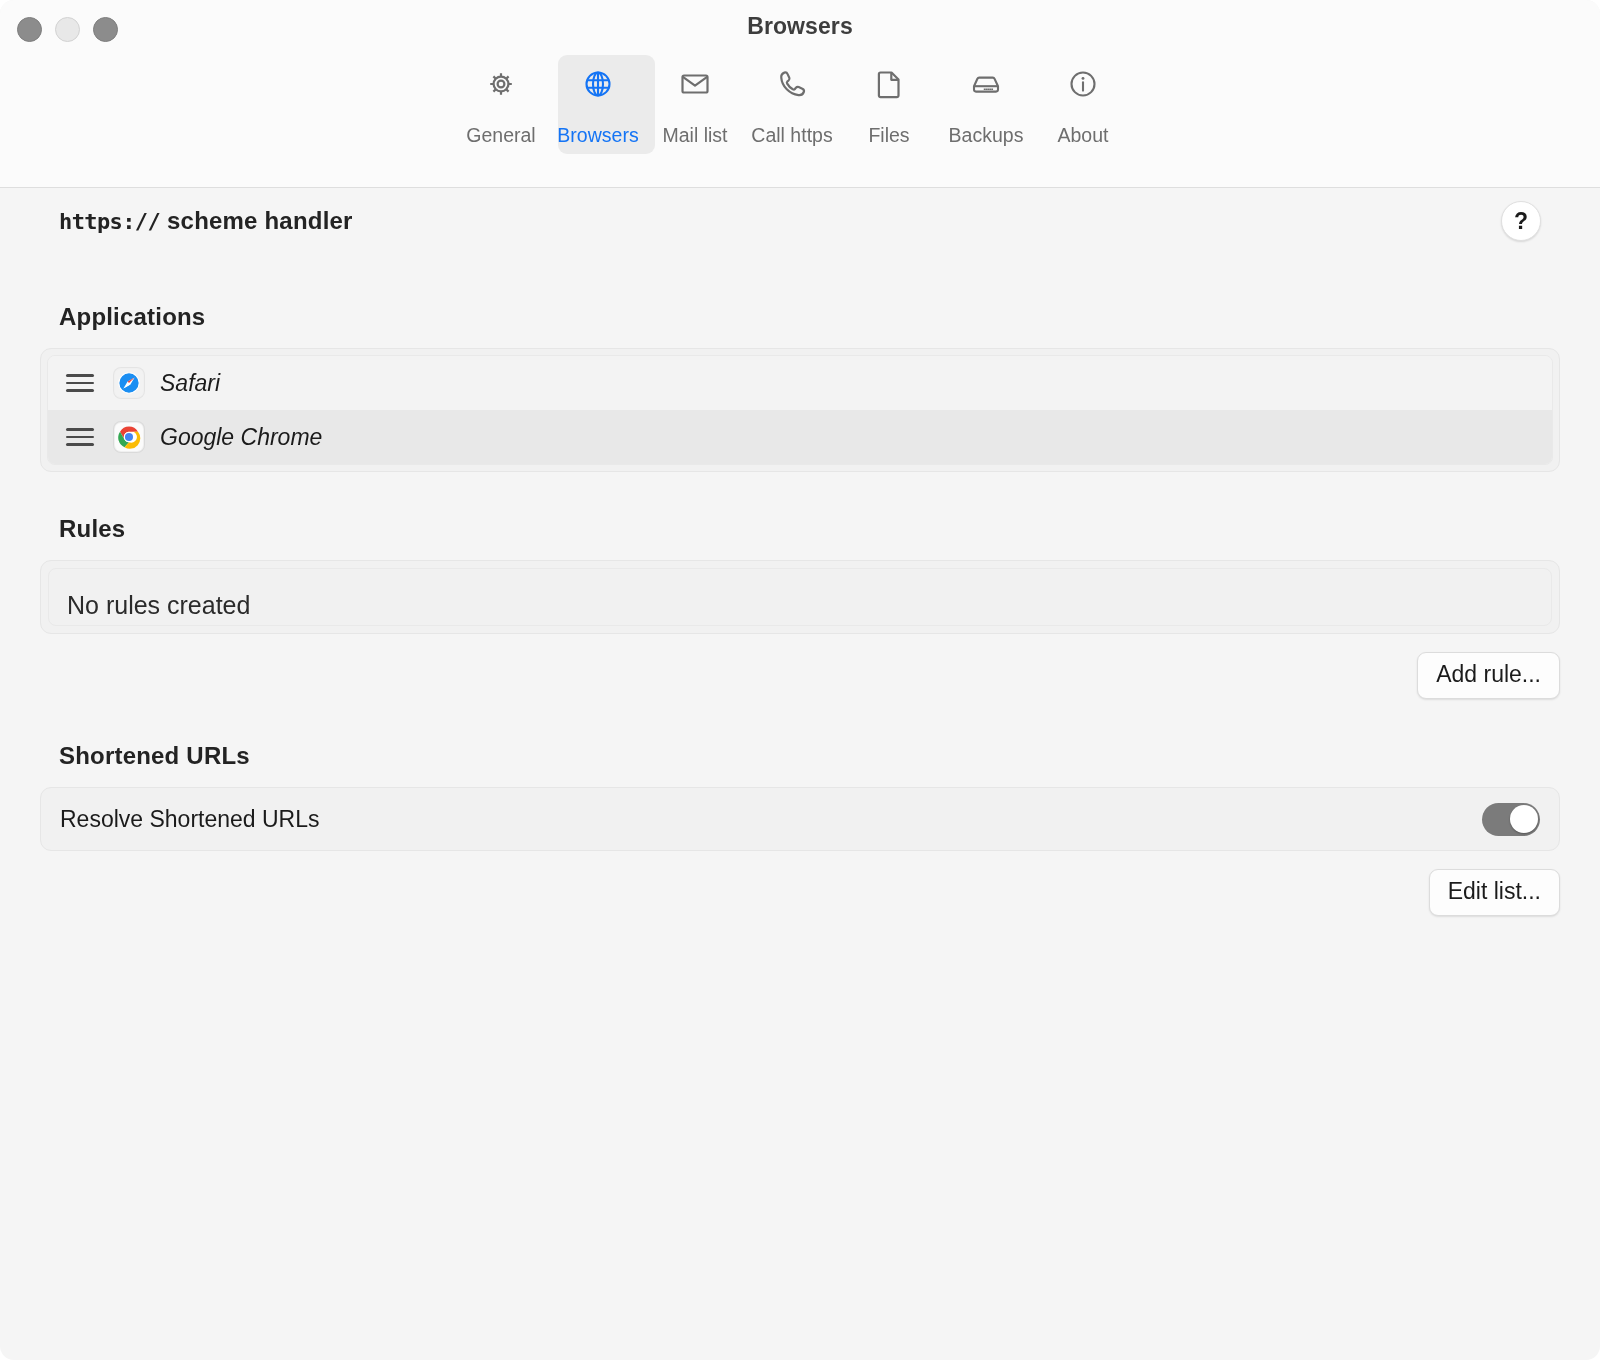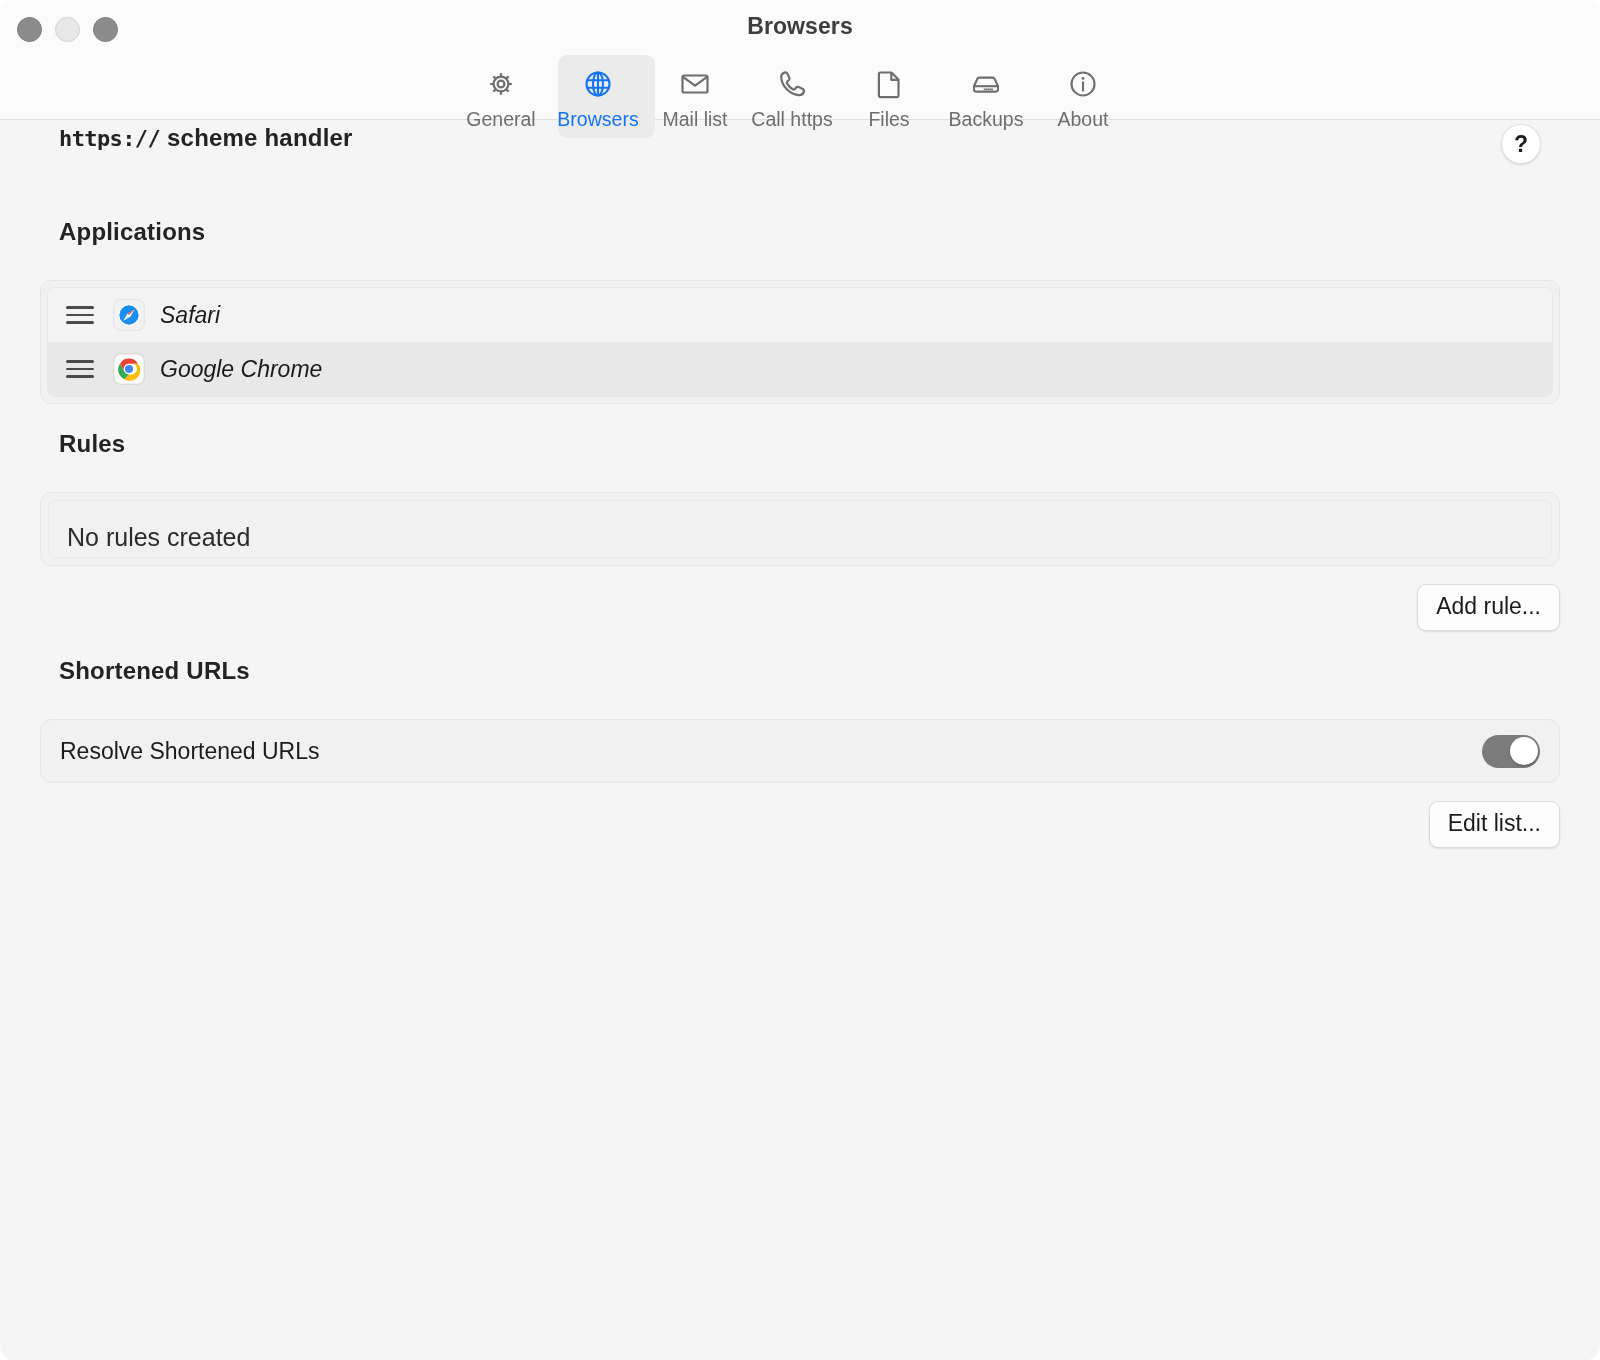--- a/index.html
+++ b/index.html
@@ -17,21 +17,21 @@
     width: 1600px;
     height: 1360px;
     background: #f5f5f5;
     border-radius: 14px;
     overflow: hidden;
   }
 
   
   .titlebar {
     position: relative;
-    height: 120px;
+    height: 188px;
     background: #fbfbfb;
     border-bottom: 1px solid #dedede;
   }
 
   .traffic-lights {
     position: absolute;
     top: 17px;
     left: 17px;
     display: flex;
     gap: 13px;
@@ -69,21 +69,21 @@
     gap: 0px;
   }
 
   .tb-item {
     width: 97px;
     padding: 9px 20px 7px 4px;
     border-radius: 9px;
     display: flex;
     flex-direction: column;
     align-items: center;
-    gap: 4px;
+    gap: 20px;
     cursor: default;
   }
   .tb-item.selected { background: #ebebeb; }
 
   .tb-icon {
     height: 40px;
     display: flex;
     align-items: center;
     justify-content: center;
     color: #6e6e6e;
@@ -98,21 +98,21 @@
   .tb-item.selected .tb-label { color: #1474f5; }
 
   
   .content {
     position: relative;
     padding: 0 40px;
   }
 
   .section-head {
     display: flex;
-    align-items: flex-start;
+    align-items: center;
     justify-content: space-between;
     height: 62px;
     padding: 0 19px;
   }
   .section-head.first { margin-top: 0; padding-top: 4px; }
 
   .head-title {
     font-size: 24px;
     font-weight: bold;
     color: #232323;

